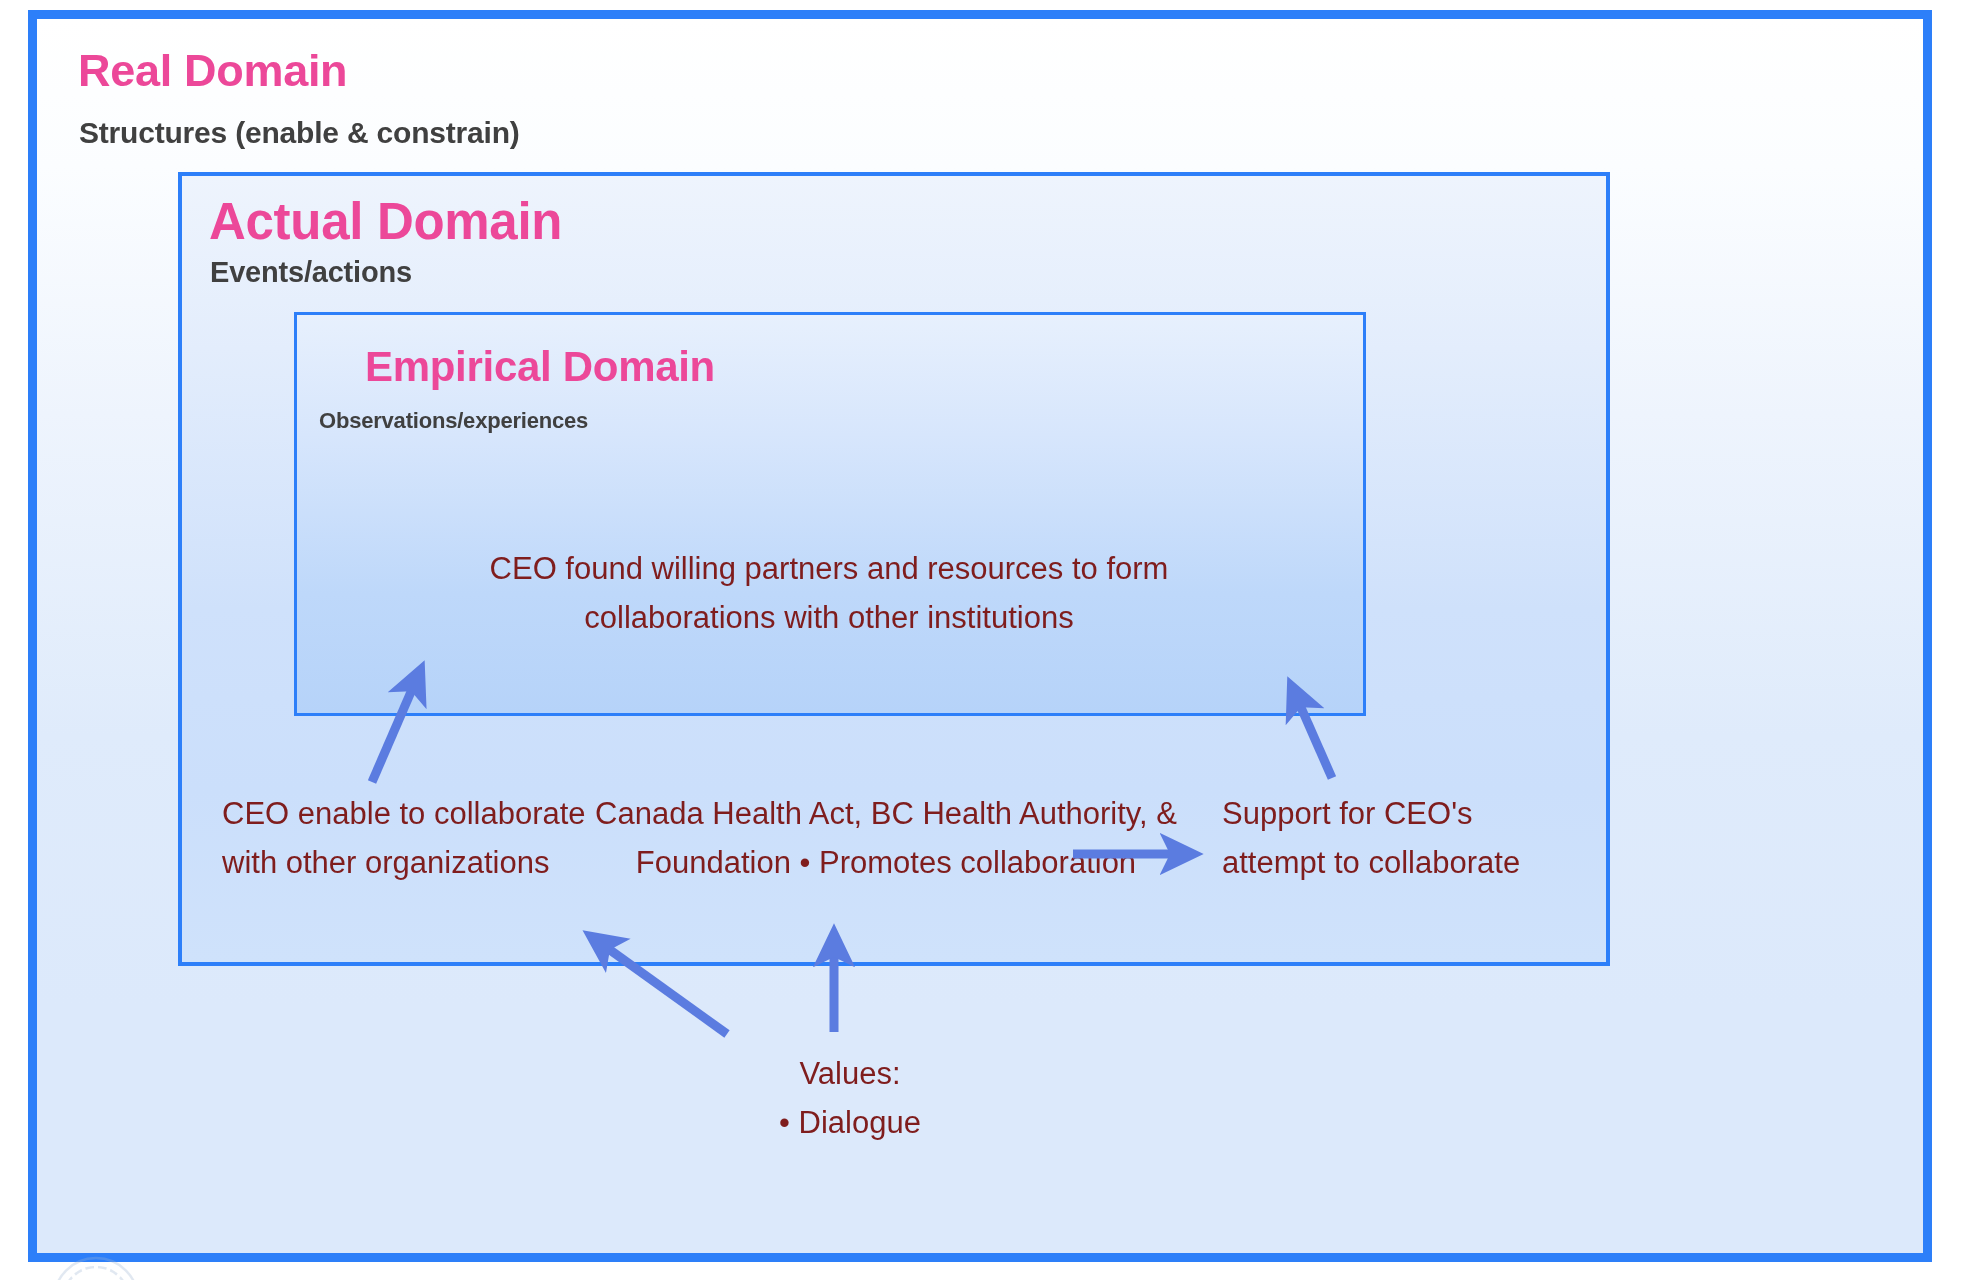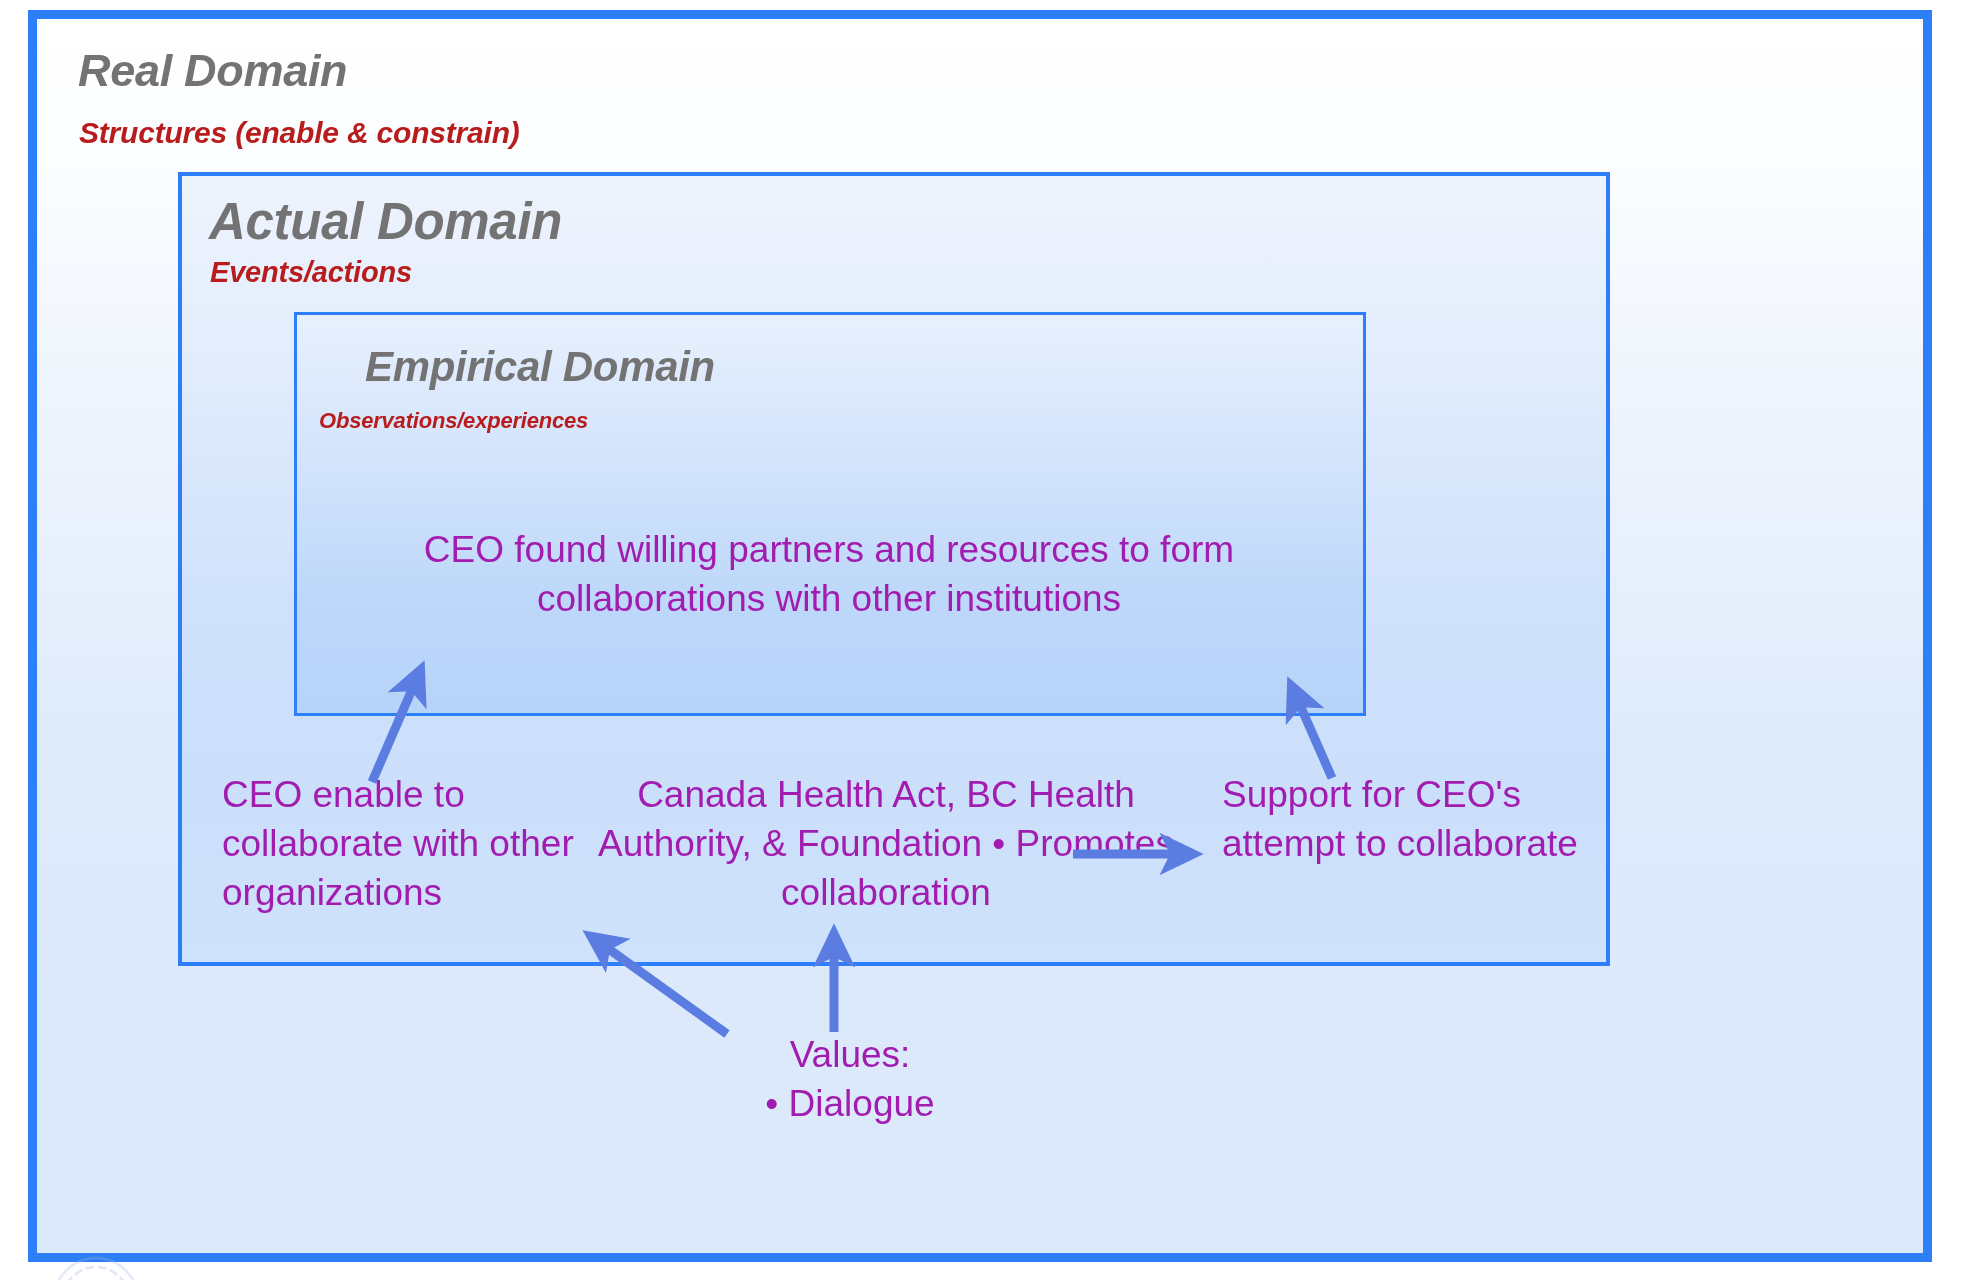--- a/index.html
+++ b/index.html
@@ -65,48 +65,47 @@
     background: linear-gradient(to bottom,
         #e7f0fd 0%,
         #d7e6fc 30%,
         #bed8fa 70%,
         #b6d3f9 100%);
   }
 
   
   .dom-title {
     position: absolute;
-    color: #737373;
+    color: #ec4899;
     font-weight: bold;
     white-space: nowrap;
     letter-spacing: -0.3px;
-    font-style: italic;
   }
   .dom-sub {
     position: absolute;
-    color: #b91c1c;
+    color: #404040;
     font-weight: bold;
-    font-style: italic;
     white-space: nowrap;
     letter-spacing: -0.2px;
   }
 
   .real-title   { left: 78px;  top: 45px;  font-size: 45px; }
   .real-sub     { left: 79px;  top: 116px; font-size: 30px; }
   .actual-title { left: 209px; top: 192px; font-size: 51px; }
   .actual-sub   { left: 210px; top: 256px; font-size: 29px; }
   .emp-title    { left: 318px; top: 343px; font-size: 42px; margin-left: 47px; }
   .emp-sub      { left: 319px; top: 408px; font-size: 22px; }
 
   
   .body-text {
     position: absolute;
-    color: #a21caf;
-    font-size: 37px;
+    color: #7f1d1d;
+    font-size: 31px;
     line-height: 49px;
+    margin-top: 19px;
   }
 
   .emp-body {
     left: 404px;
     top: 525px;
     width: 850px;
     text-align: center;
   }
 
   .note-left {

